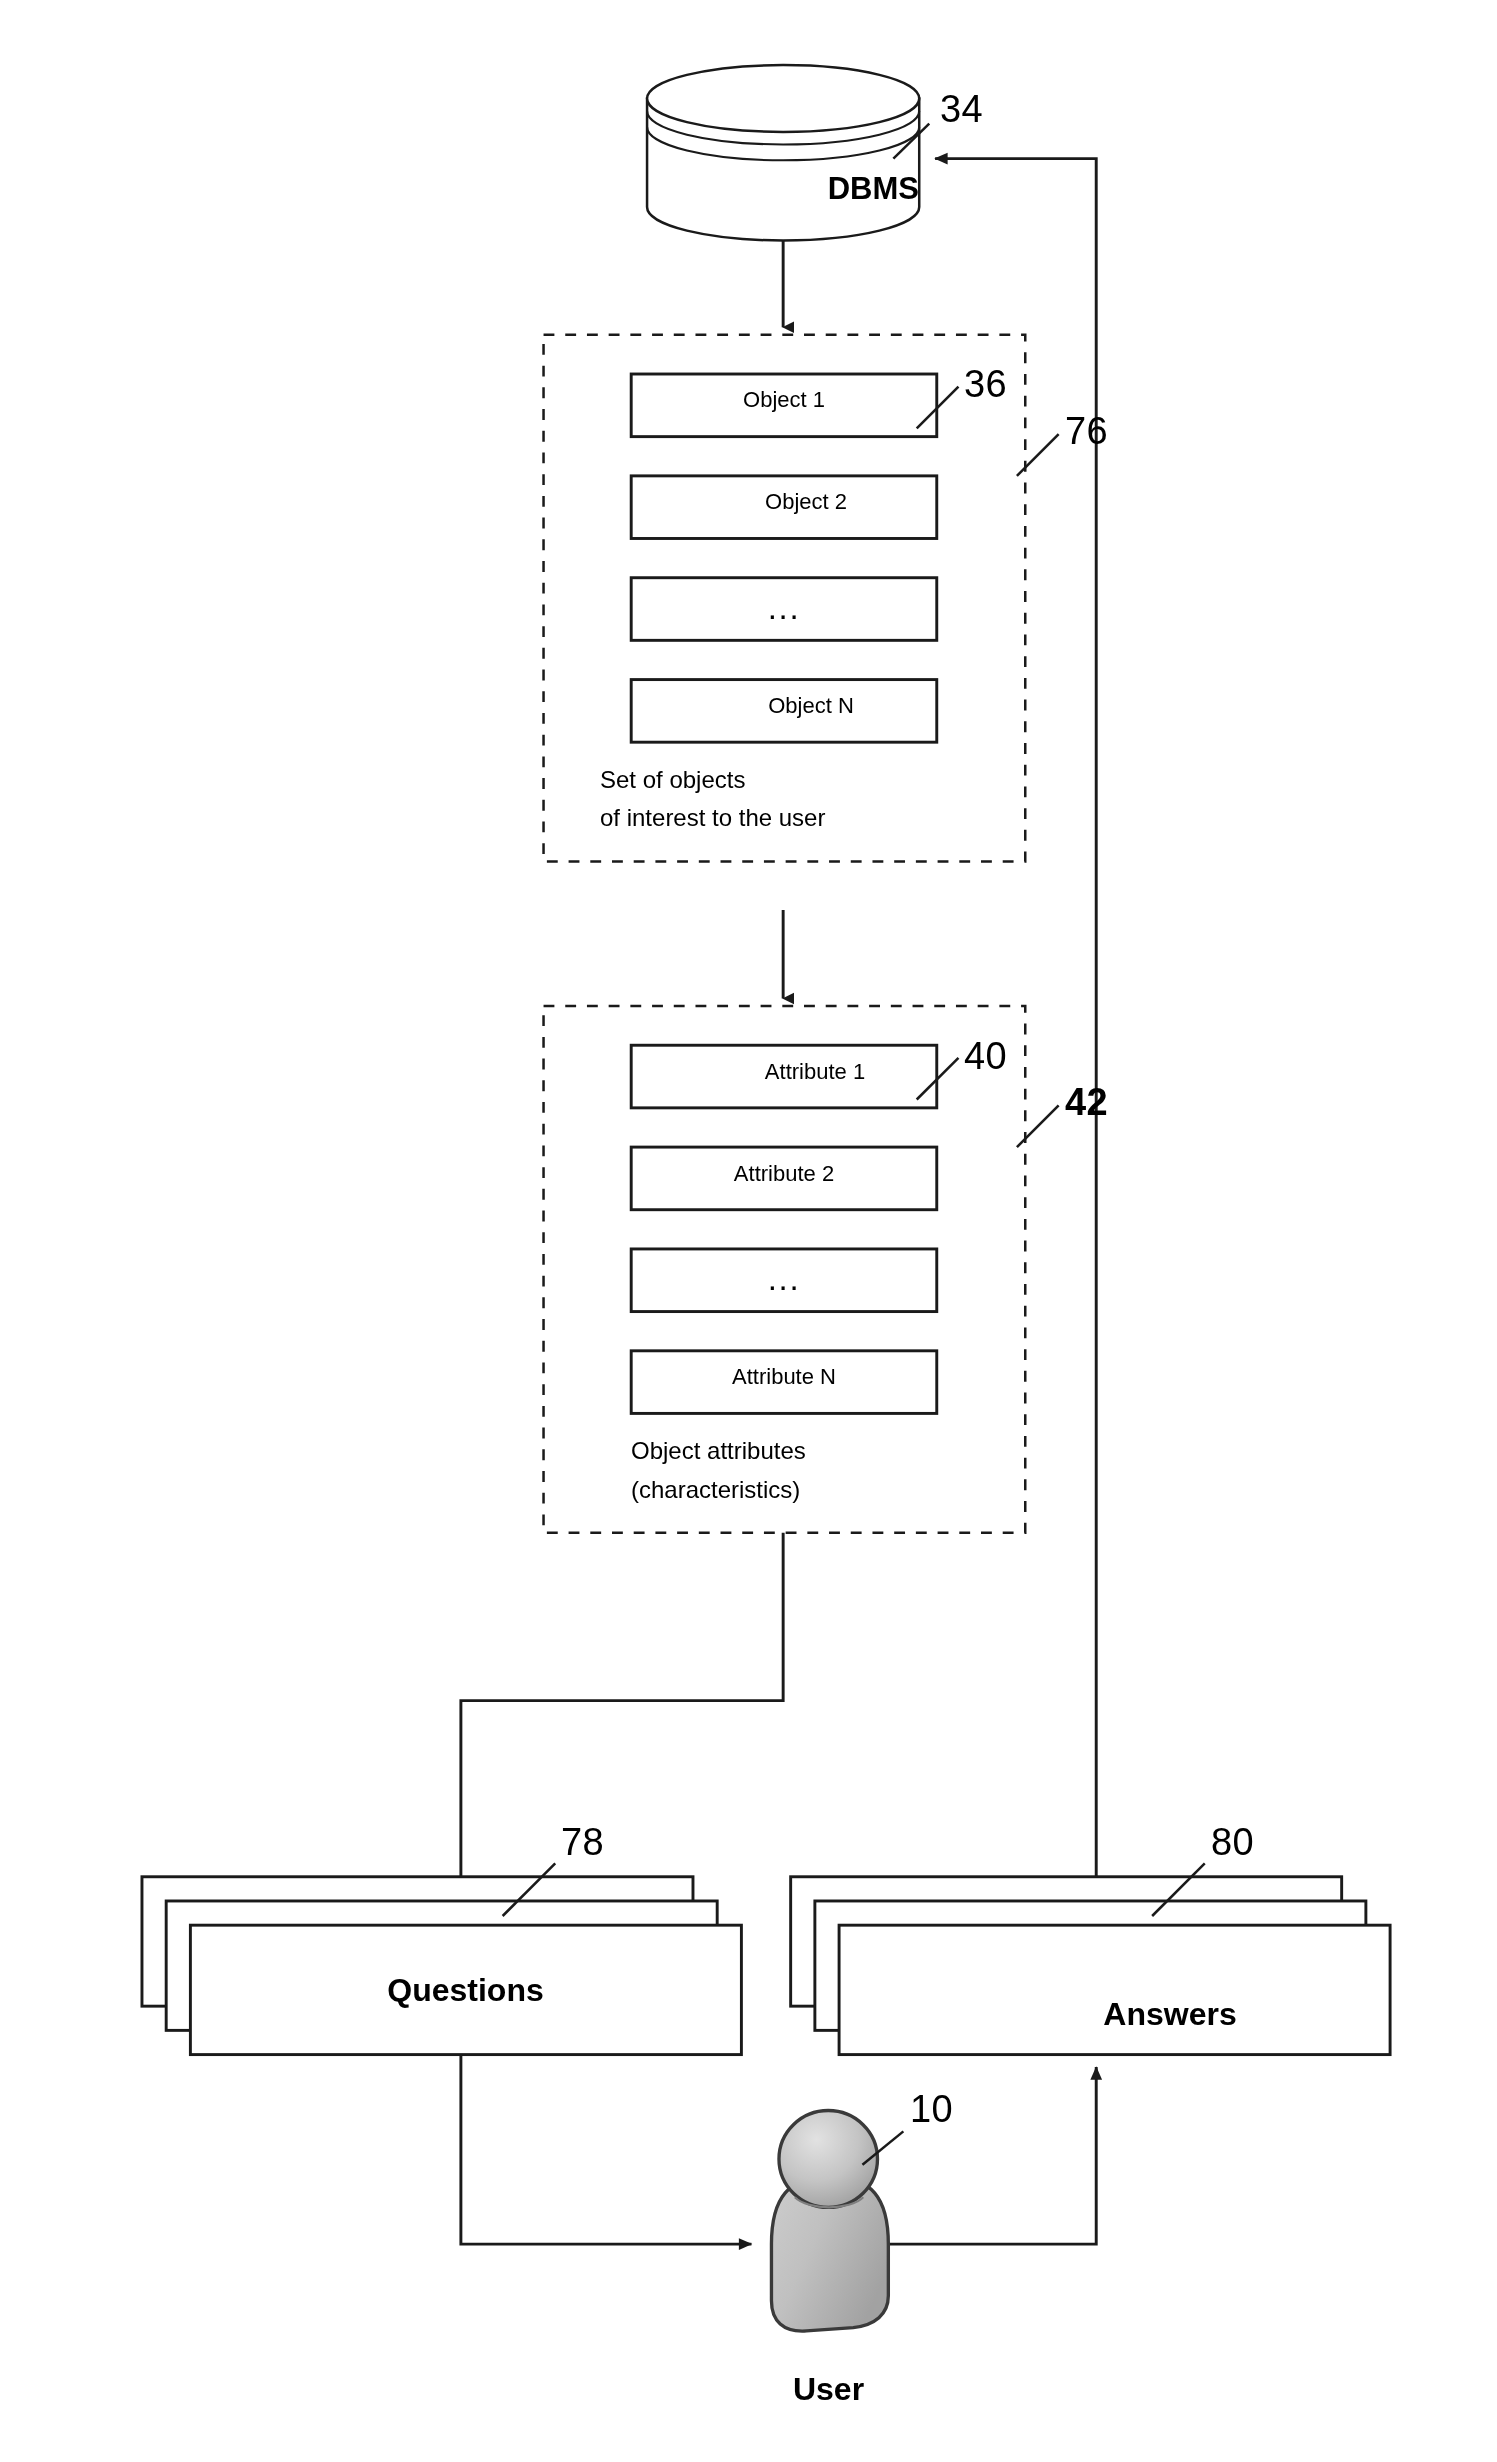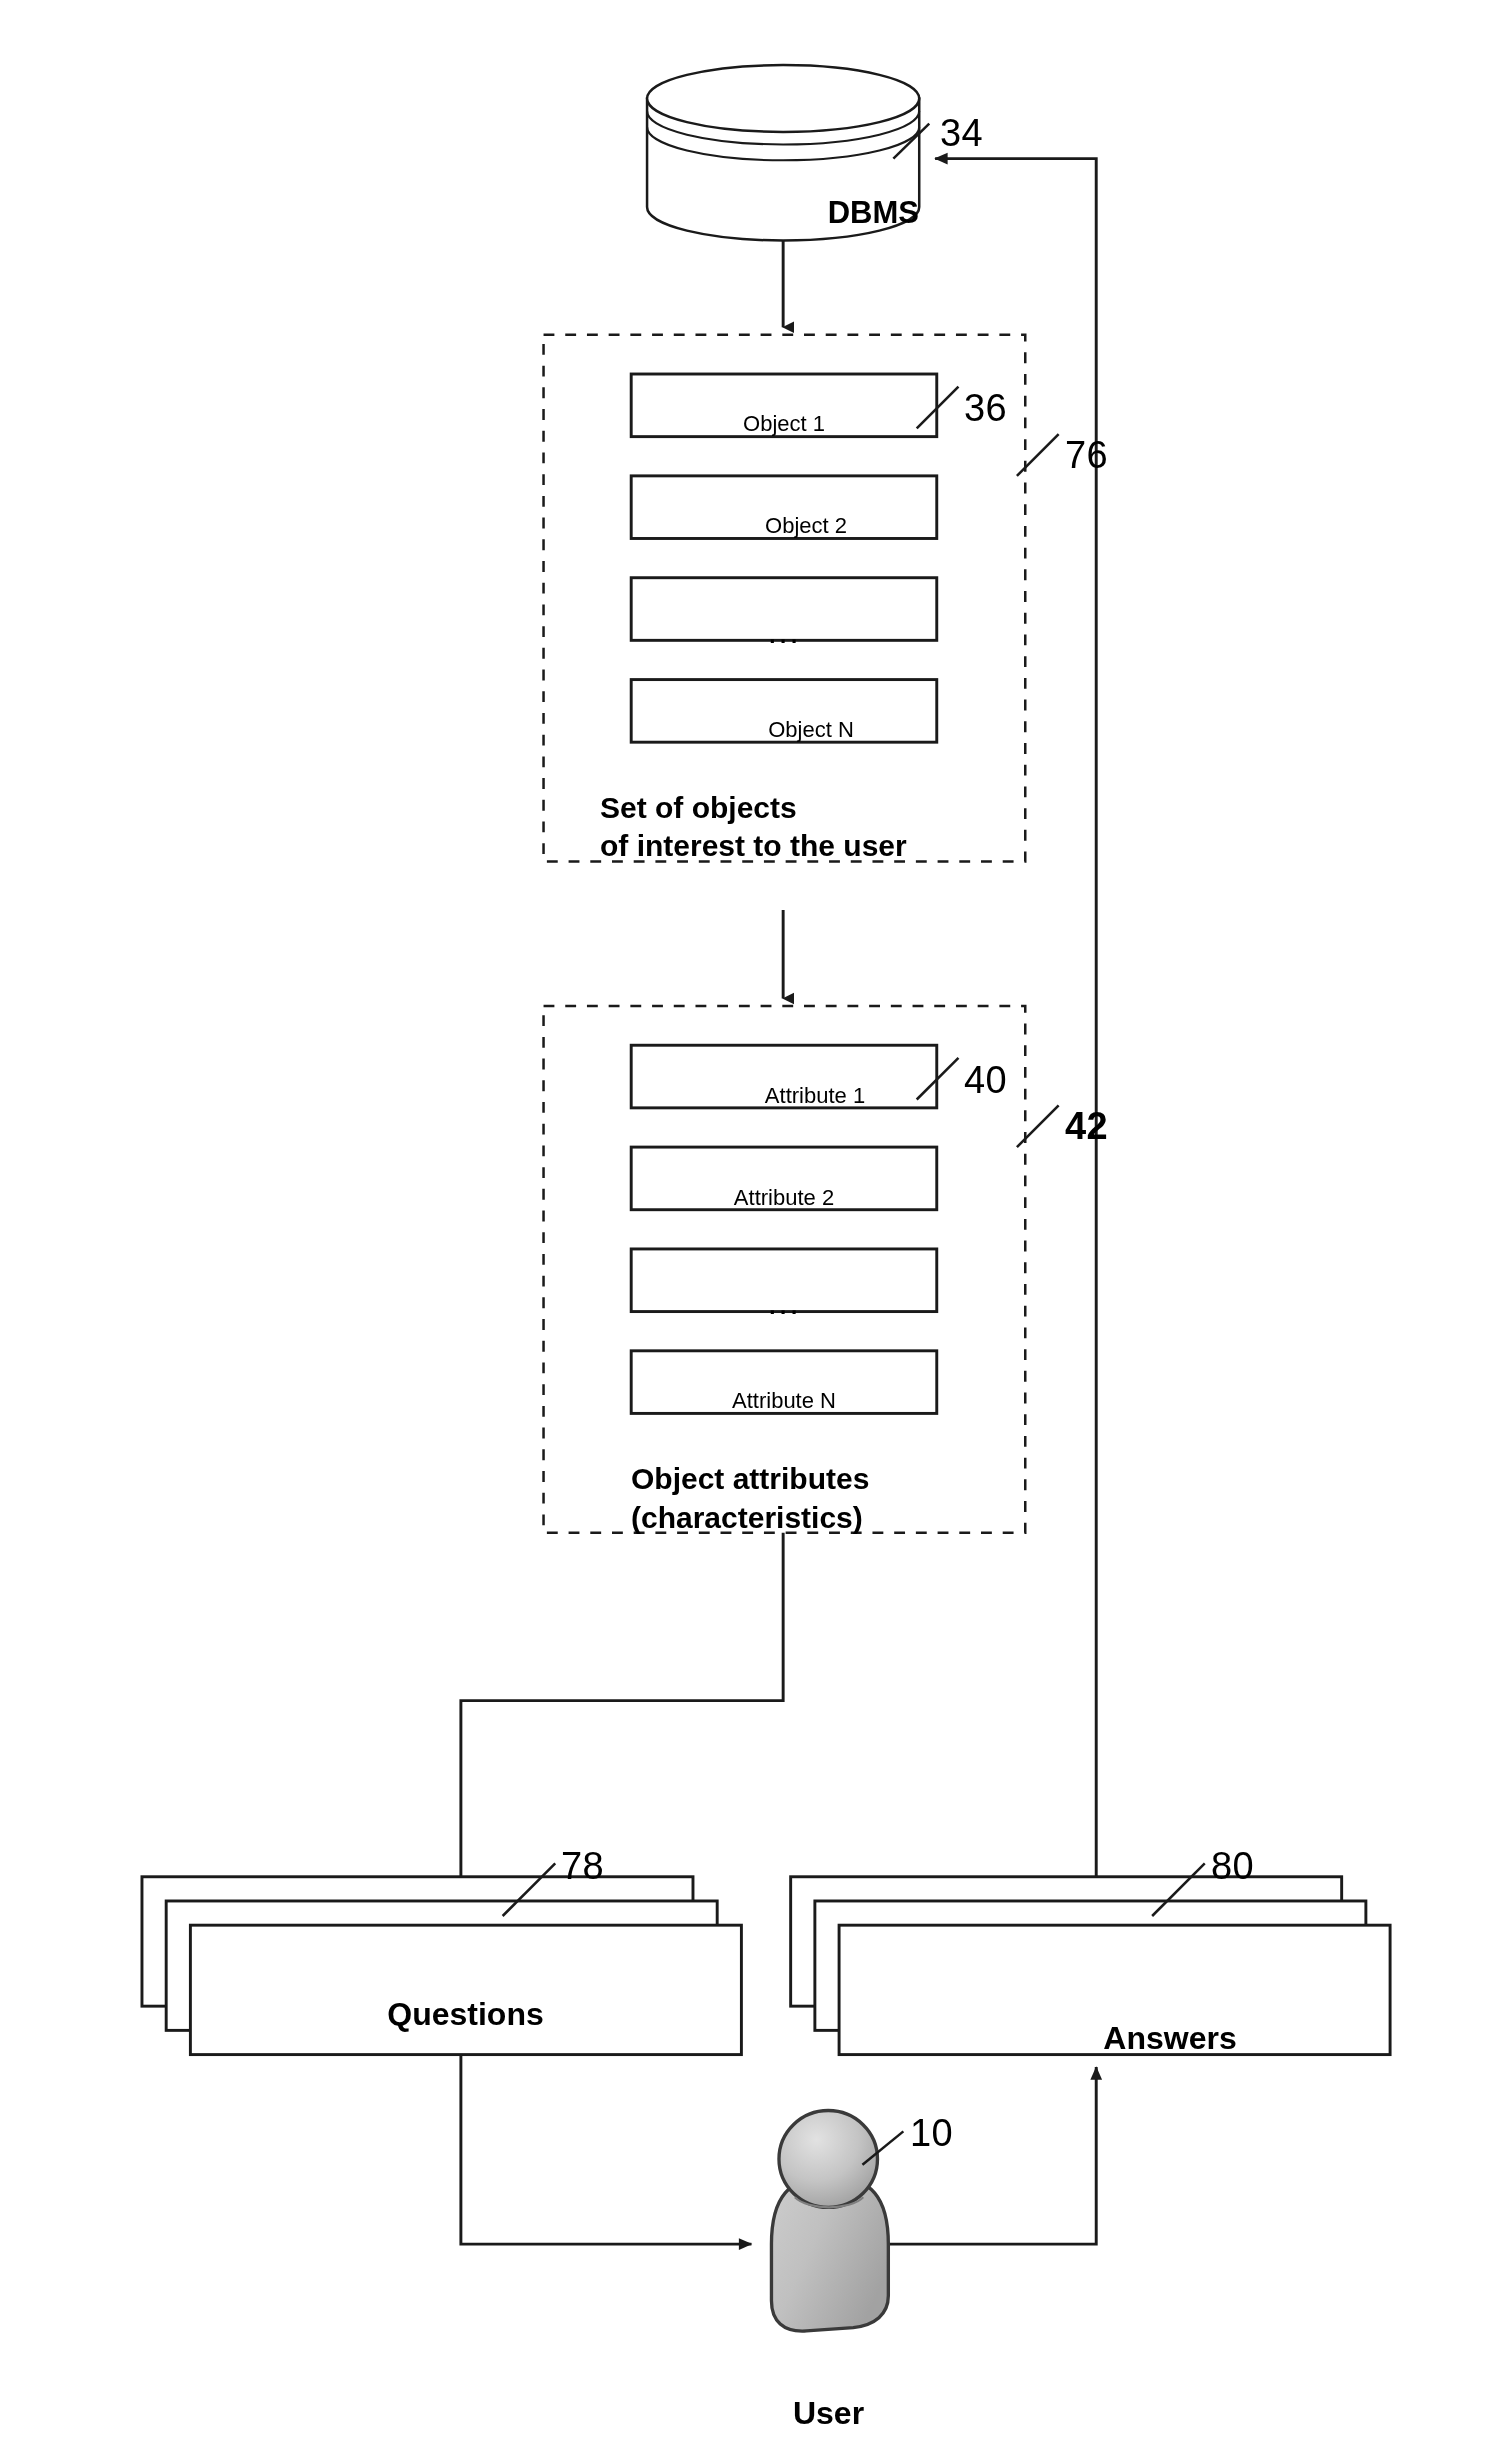--- a/index.html
+++ b/index.html
@@ -22,36 +22,35 @@
     position: absolute;
     left: 0;
     top: 0;
     width: 1497px;
     height: 2462px;
   }
   .lbl {
     position: absolute;
     white-space: pre;
     line-height: 1.18;
-    margin-top: 24px;
   }
   
   .refnum {
     font-size: 38px;
     letter-spacing: 0.4px;
   }
   
   .item-text {
     font-size: 22px;
     text-align: center;
   }
   
   .caption {
-    font-size: 30px;
-    font-weight: bold;
+    font-size: 24px;
+    font-weight: normal;
     line-height: 1.28;
   }
   
   .strong-label {
     font-size: 32px;
     font-weight: bold;
     text-align: center;
   }
   .cyl-label {
     font-size: 31px;

